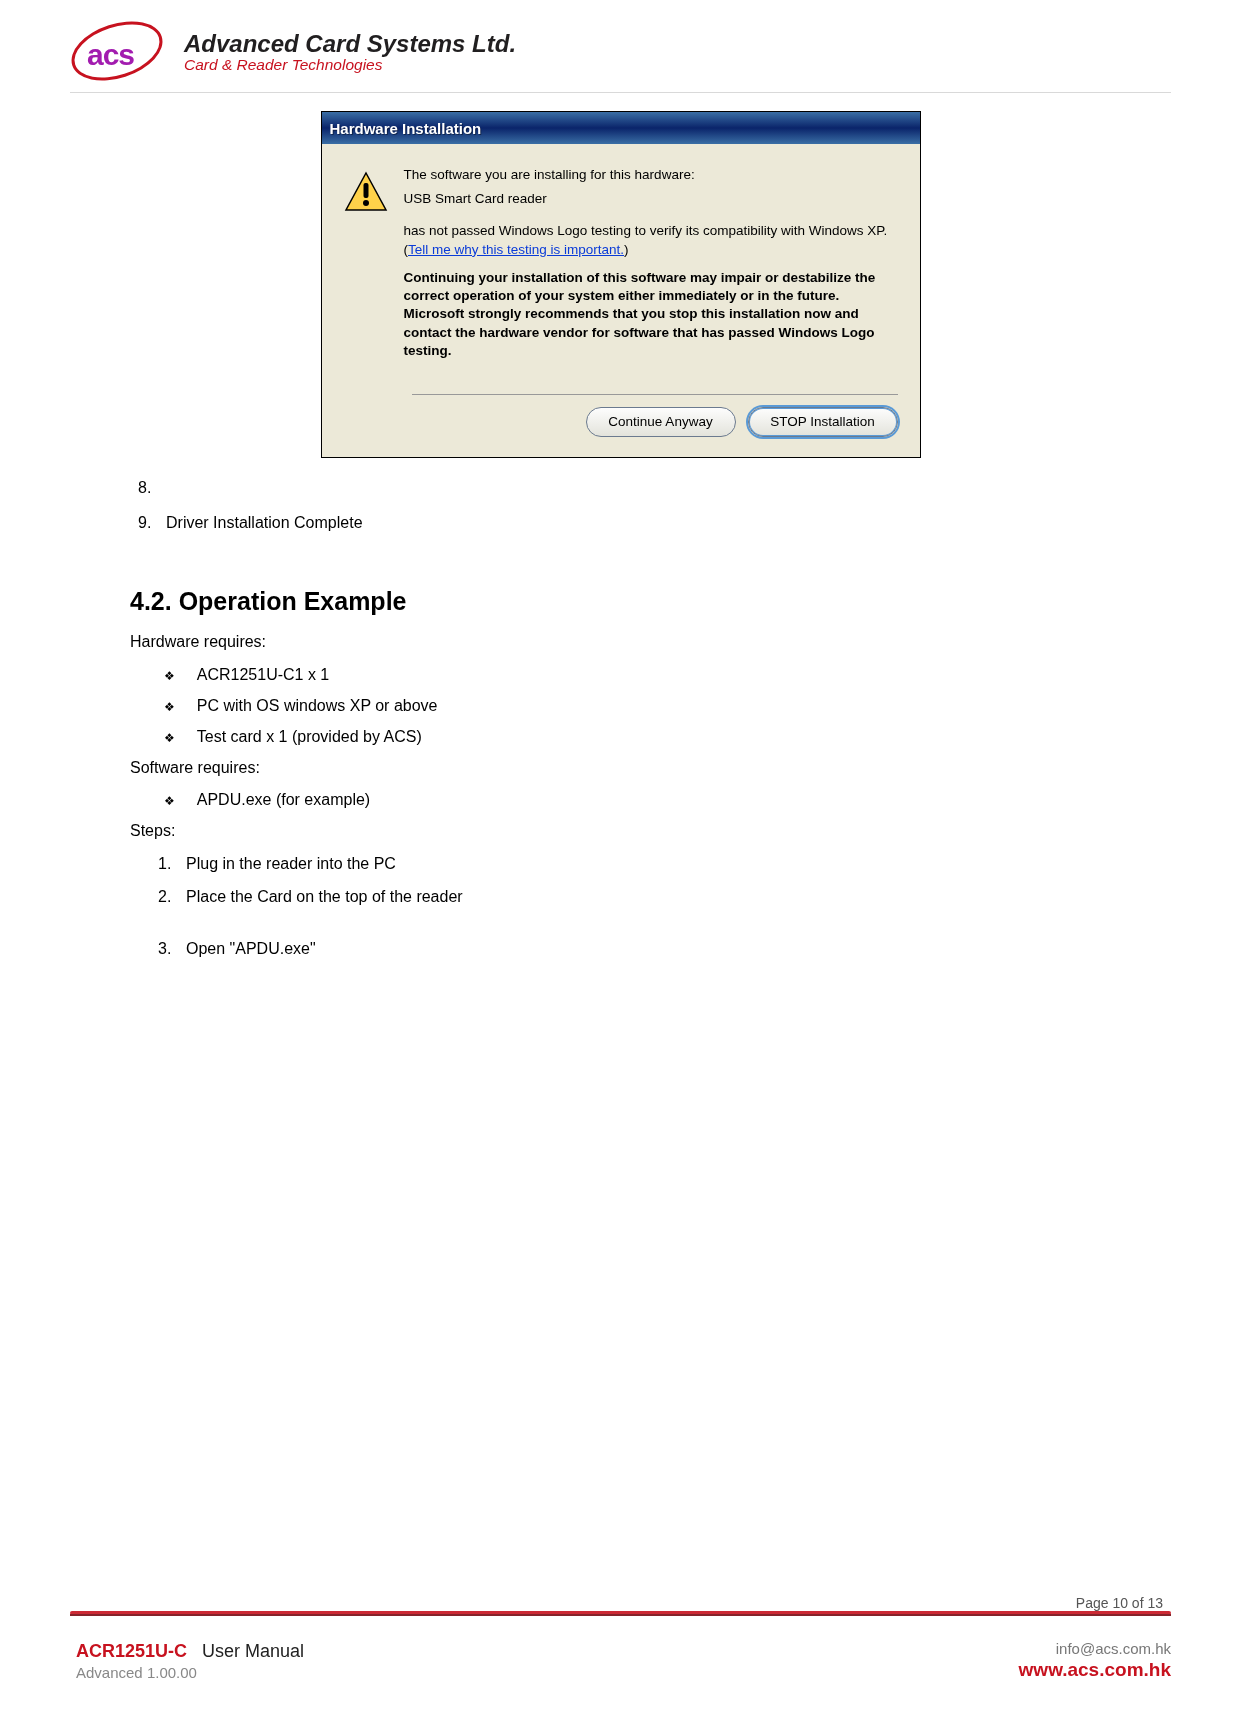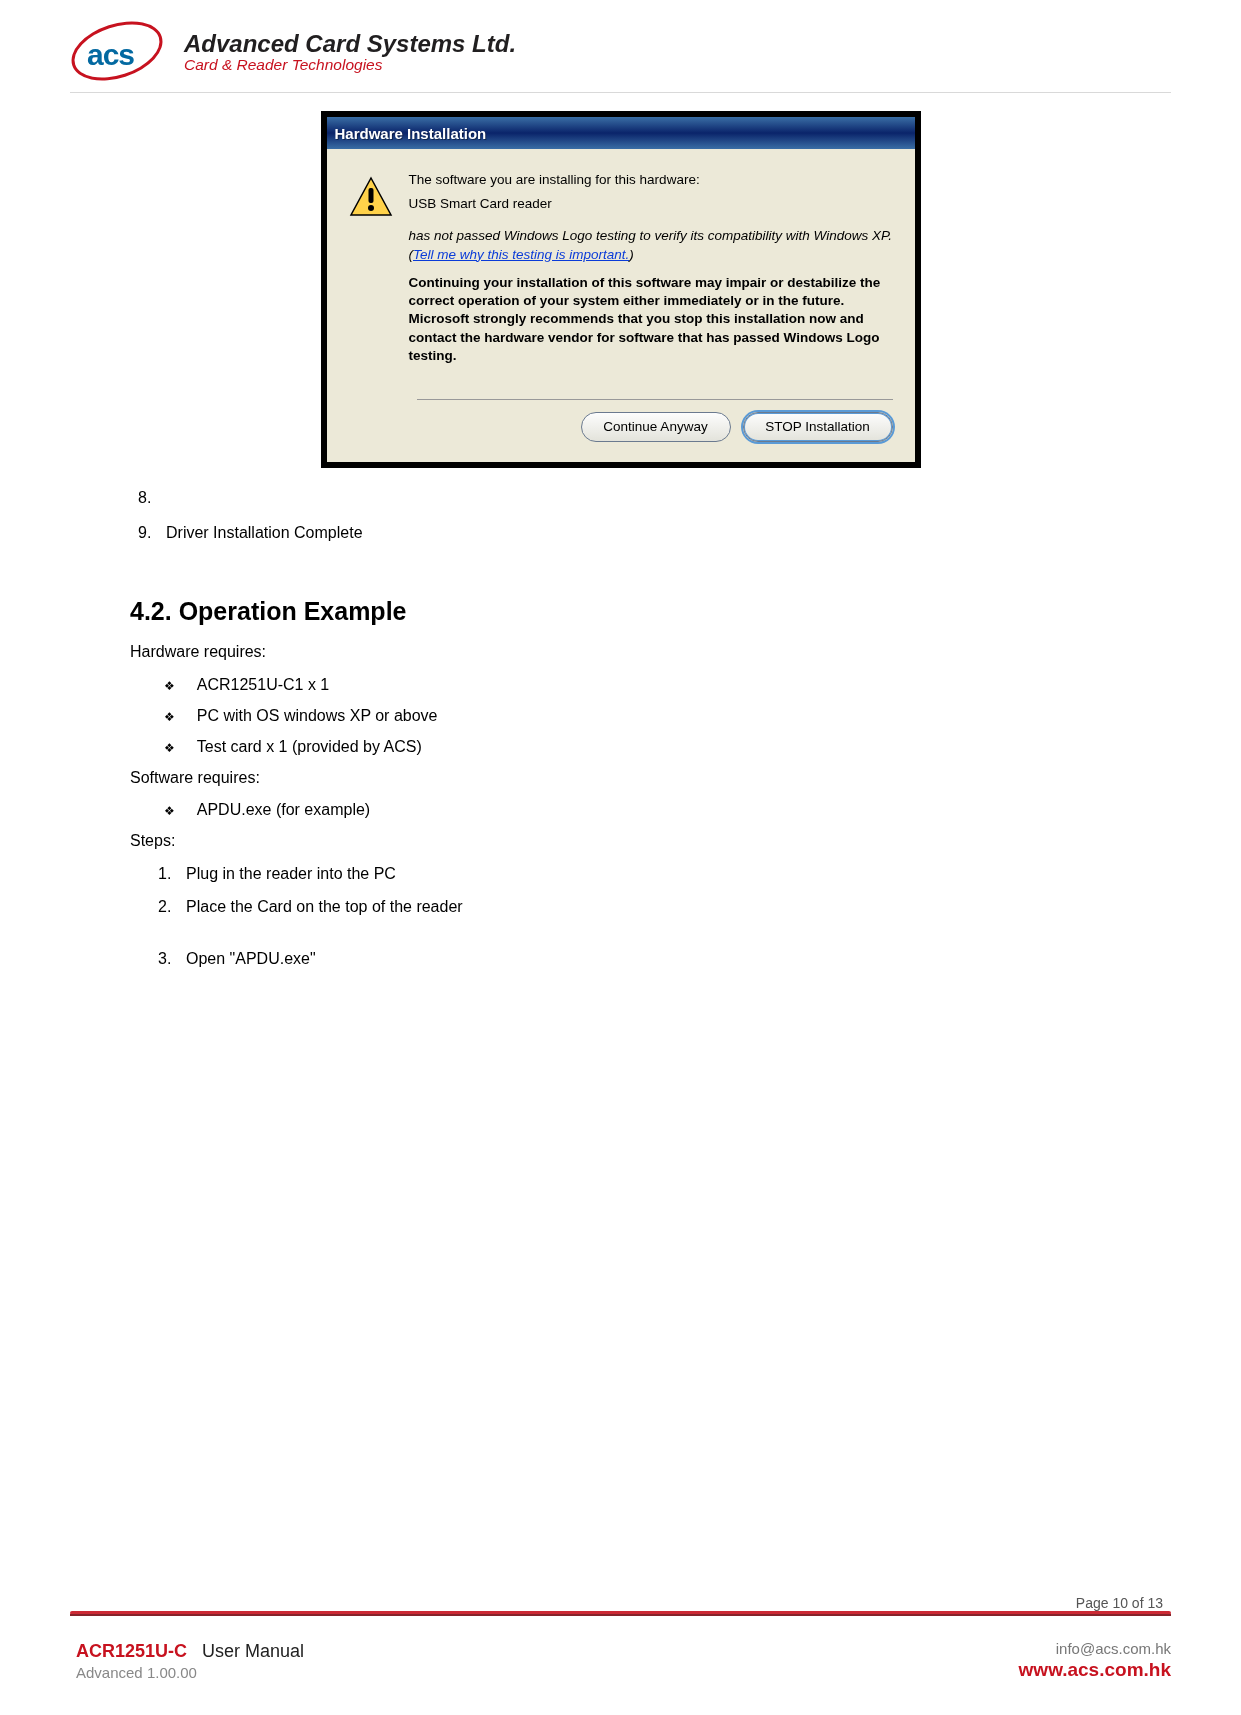--- a/index.html
+++ b/index.html
@@ -28,21 +28,21 @@
     width: 94px; height: 54px;
     border: 3px solid #c7121f;
     border-radius: 50%;
     transform: rotate(-18deg);
   }
   .logo-text {
     position: absolute;
     top: 20px; left: 17px;
     font-size: 30px;
     font-weight: bold;
-    color: #0369a1;
+    color: #a21caf;
     letter-spacing: -1px;
   }
   .company-block {
     margin-left: 18px;
   }
   .company-name {
     font-size: 24px;
     font-weight: bold;
     font-style: italic;
     color: #211f20;
@@ -58,21 +58,21 @@
     background: #d9d9d9;
     margin: 6px 70px 0 70px;
   }
 
   
   .dialog-area {
     margin: 18px auto 0 auto;
     width: 600px;
   }
   .dlg {
-    border: 6px solid #000000;
+    border: 1px solid #000000;
     background: #ece9d8;
     font-family: Tahoma, sans-serif;
     font-size: 13.5px;
   }
   .dlg-titlebar {
     display: flex;
     align-items: center;
     height: 32px;
     padding-left: 8px;
     color: #fff;
@@ -209,21 +209,21 @@
       <div class="dlg-icon">
         <svg viewBox="0 0 44 44">
           <polygon points="22,3 42,40 2,40" fill="#ffd24a" stroke="#000" stroke-width="1.5"></polygon>
           <rect x="19.5" y="13" width="5" height="15" rx="2" fill="#000"></rect>
           <circle cx="22" cy="33" r="3" fill="#000"></circle>
         </svg>
       </div>
       <div class="dlg-txt">
         <p class="black">The software you are installing for this hardware:</p>
         <p class="device">USB Smart Card reader</p>
-        <p style="margin-top:14px;font-style:italic;">
+        <p style="margin-top:14px;">
           <span>has not passed Windows Logo testing to verify its compatibility with Windows XP. (</span><span class="dlg-link">Tell me why this testing is important.</span><span>)</span>
         </p>
         <p class="dlg-warn">Continuing your installation of this software may impair or destabilize the correct operation of your system either immediately or in the future. Microsoft strongly recommends that you stop this installation now and contact the hardware vendor for software that has passed Windows Logo testing.</p>
       </div>
     </div>
     <div class="dlg-sep"></div>
     <div class="dlg-btns">
       <button class="dlg-btn">Continue Anyway</button>
       <button class="dlg-btn focus">STOP Installation</button>
     </div>

